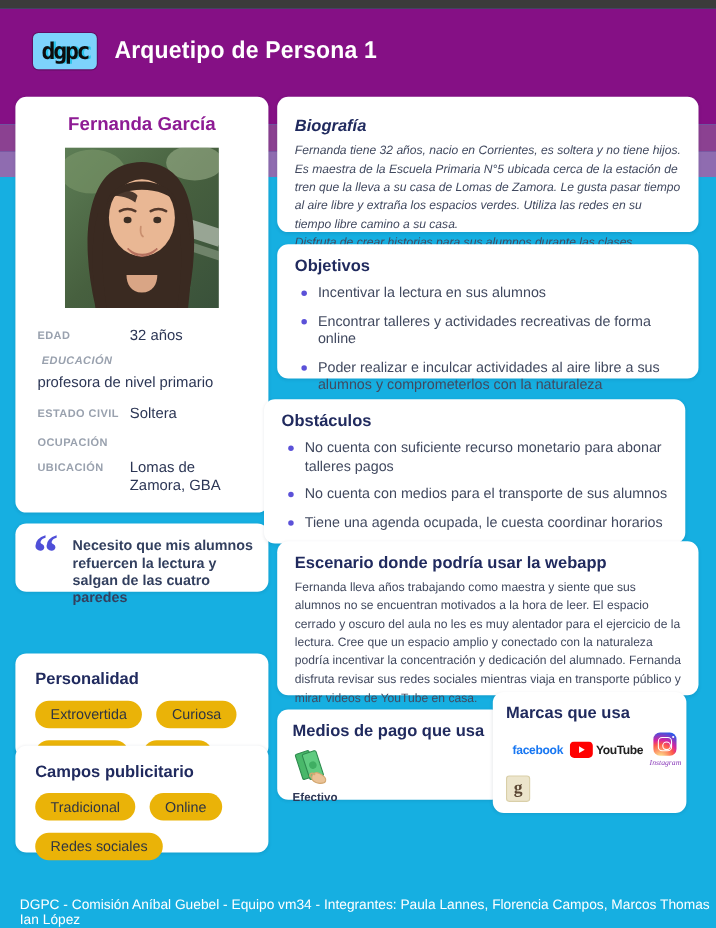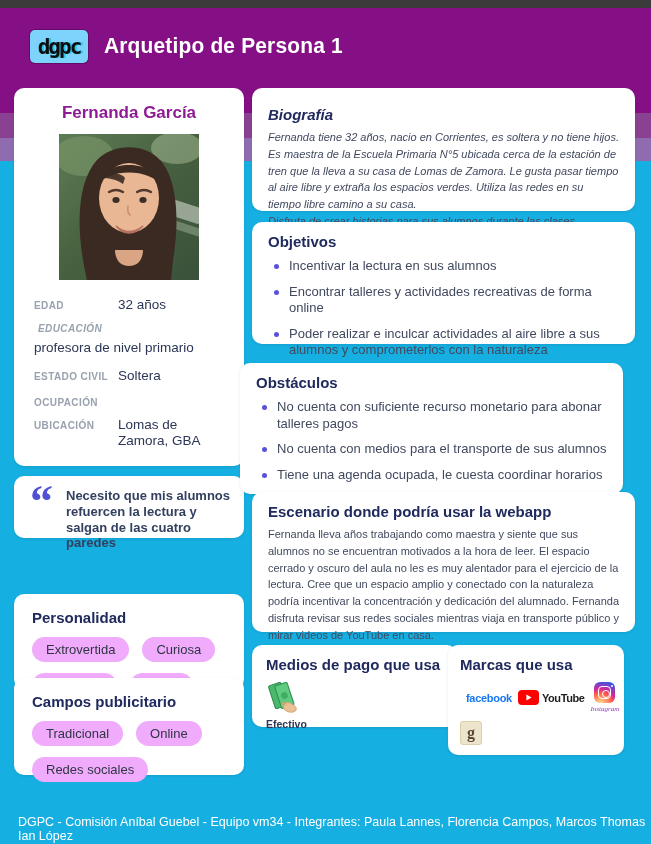--- a/index.html
+++ b/index.html
@@ -27,21 +27,21 @@
   .card{position:absolute;background:#ffffff;border-radius:10px;box-shadow:0 1px 3px rgba(0,30,60,.10);box-sizing:border-box;}
   .profile-card{left:14px;top:88px;width:230px;height:378px;}
   .quote-card{left:14px;top:476px;width:230px;height:62px;display:flex;gap:10px;padding:9px 12px 9px 16px;}
   .personality-card{left:14px;top:568px;width:230px;height:95px;padding:15px 18px;margin-top:26px;}
   .consumo-card{left:14px;top:678px;width:230px;height:97px;padding:15px 18px;}
   .bio-card{left:252px;top:88px;width:383px;height:123px;padding:18px 16px;font-style:italic;}
   .objetivos-card{left:252px;top:222px;width:383px;height:122px;padding:11px 16px;}
   .obstaculos-card{left:240px;top:363px;width:383px;height:131px;padding:11px 16px;}
   .escenario-card{left:252px;top:492px;width:383px;height:140px;padding:11px 16px;}
   .pagos-card{left:252px;top:645px;width:205px;height:82px;padding:11px 14px;}
-  .marcas-card{left:448px;top:645px;width:176px;height:110px;padding:11px 12px;}
+  .marcas-card{left:448px;top:629px;width:176px;height:110px;padding:11px 12px;}
 
   .card-title{font-size:15px;font-weight:700;color:#202a5e;margin:0 0 6px 0;}
   .body-text{font-size:11px;line-height:16.8px;color:#41495f;white-space:pre-line;}
 
   
   .persona-name{text-align:center;font-size:17px;font-weight:700;color:#8e1b94;margin-top:15px;}
   .photo{width:140px;height:146px;margin:11px auto 0;overflow:hidden;display:block;}
   .attrs{margin-top:17px;}
   .attr-row{display:flex;padding:0 20px;margin-bottom:9px;}
   .attr-label{width:84px;flex:none;font-size:10px;font-weight:700;color:#99a1ae;letter-spacing:.4px;padding-top:3px;}
@@ -50,21 +50,21 @@
   .attr-stacked .attr-value{padding:6px 20px 0 20px;}
   .attr-stacked{margin-bottom:12px;}
 
   
   .quote-icon{flex:none;width:26px;font-family:"Liberation Serif",serif;font-weight:700;font-size:46px;
         line-height:34px;color:#4f4fd8;height:24px;overflow:hidden;}
   .quote-text{font-size:13px;line-height:15.8px;color:#33405f;padding-top:3px;font-weight:bold;}
 
   
   .tag-rows{display:flex;flex-wrap:wrap;gap:11px 13px;margin-top:11px;}
-  .tag{background:#f0abfc;border-radius:15px;padding:5px 14px;font-size:13px;color:#2f3542;}
+  .tag{background:#eab308;border-radius:15px;padding:5px 14px;font-size:13px;color:#2f3542;}
 
   
   .bullet-list{margin:8px 0 0 0;padding:0;list-style:none;}
   .bullet-list li{display:flex;gap:10px;margin-bottom:9px;font-size:13px;line-height:16.5px;color:#41495f;}
   .bullet-dot{flex:none;width:5px;height:5px;border-radius:50%;background:#5b51d8;margin-top:6px;margin-left:6px;}
 
   
   .pay-item{margin-top:6px;width:46px;text-align:left;}
   .pay-label{font-size:10.5px;font-weight:700;color:#2c3655;margin-top:1px;}
 

